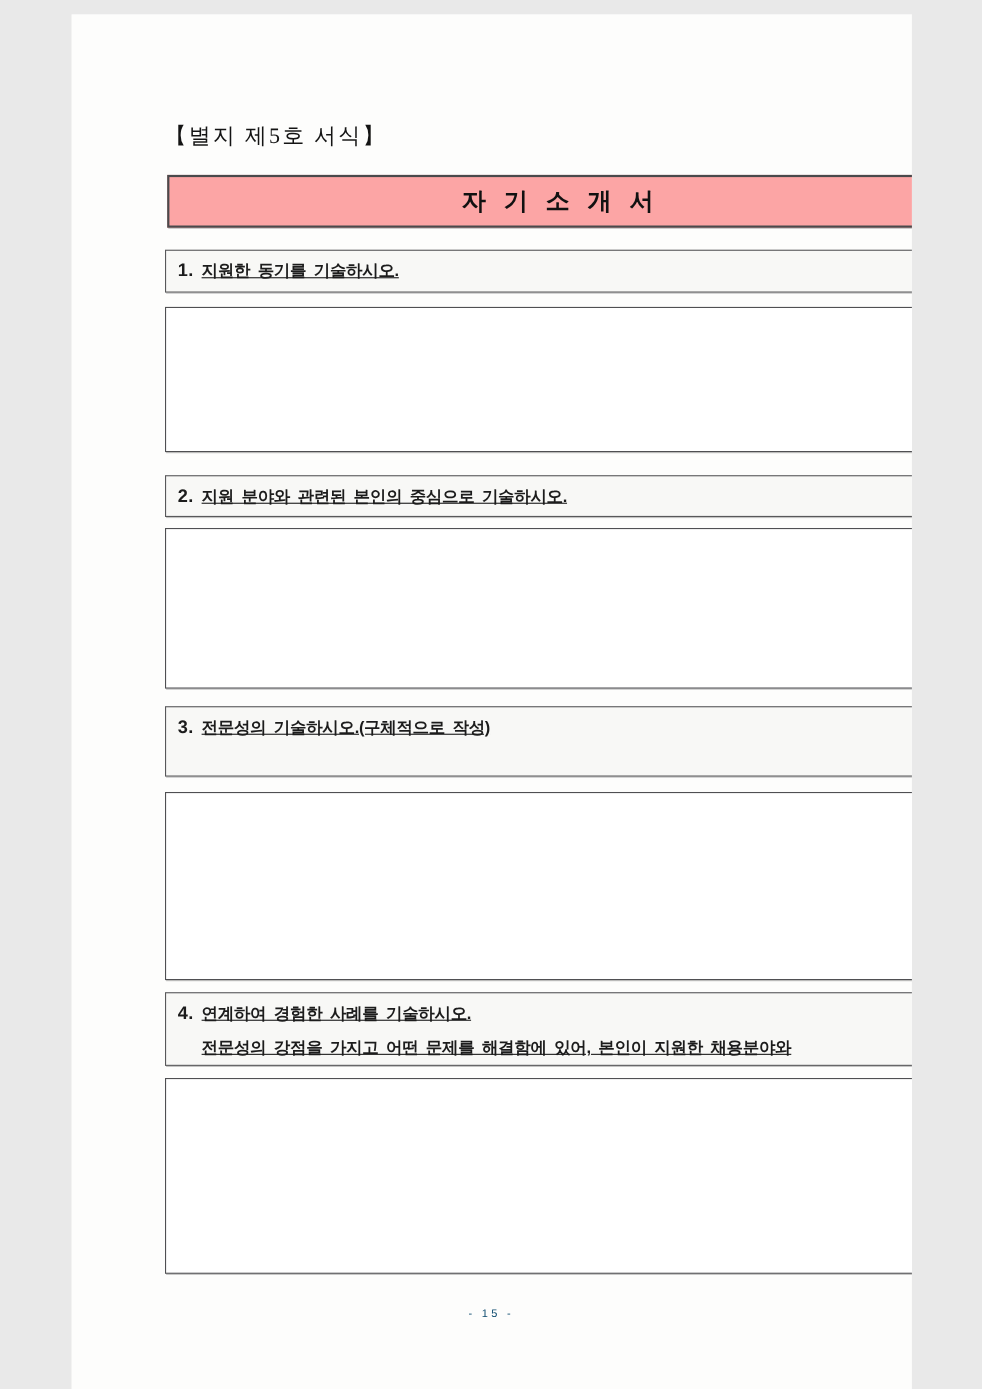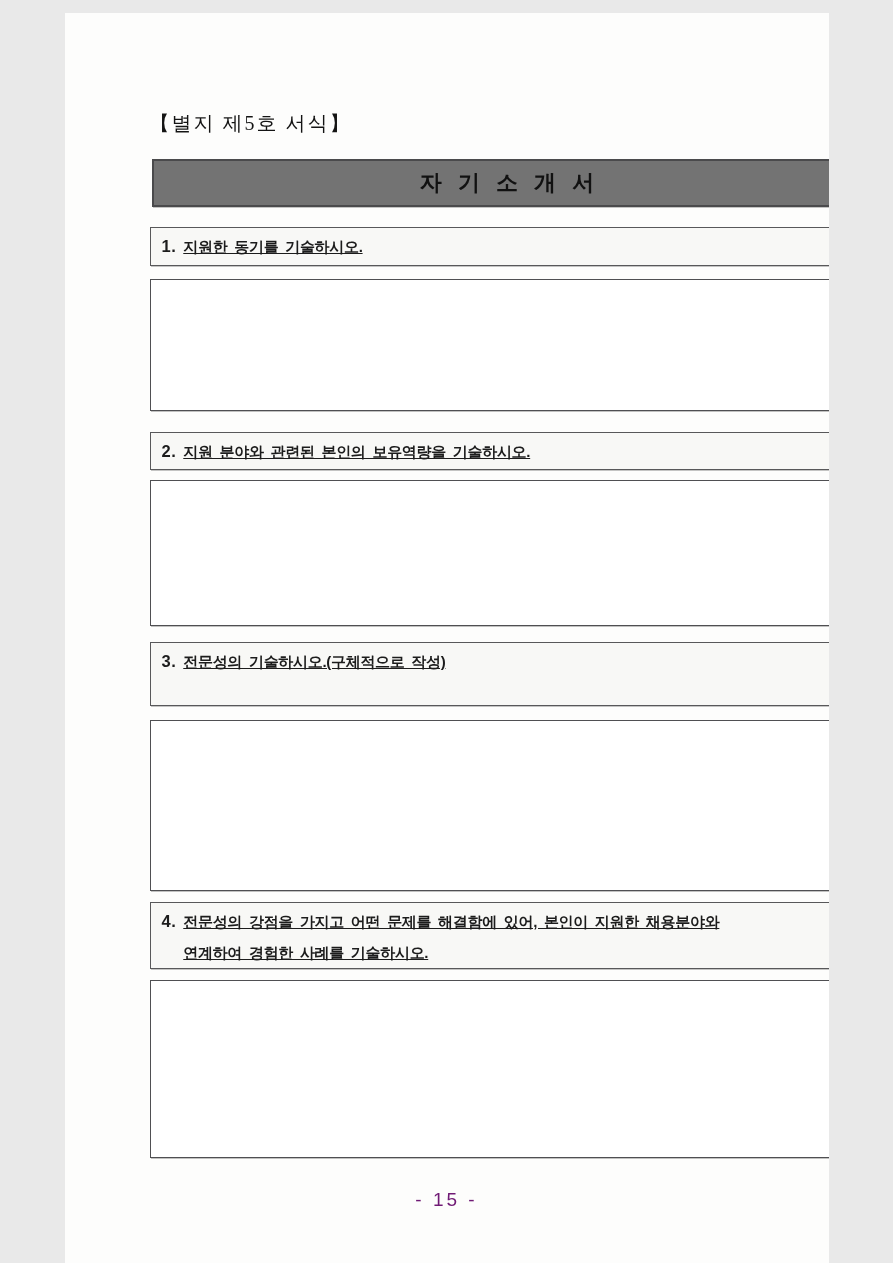--- a/index.html
+++ b/index.html
@@ -31,21 +31,21 @@
     white-space: nowrap;
   }
 
   
   .title-box {
     position: absolute;
     left: 87px;
     top: 146px;
     width: 712px;
     height: 44px;
-    background: #737373;
+    background: #fca5a5;
     border: 2px solid #4a4a4c;
     box-shadow: 1px 1px 0 rgba(90,90,90,0.35);
     display: flex;
     align-items: center;
     justify-content: center;
   }
   .title-text {
     font-size: 22px;
     font-weight: bold;
     letter-spacing: 5px;
@@ -115,23 +115,23 @@
   #q4-header { top: 889px; height: 67px; align-items: flex-start; }
   #q4-answer { top: 967px; height: 178px; }
 
   
   .page-number {
     position: absolute;
     left: 0;
     top: 1176px;
     width: 100%;
     text-align: center;
-    font-size: 19px;
+    font-size: 10px;
     letter-spacing: 3px;
-    color: #701a75;
+    color: #0c4a6e;
   }
 </style>
 </head>
 <body>
 
 <div class="page">
 
   <div class="form-label">【별지 제5호 서식】</div>
 
   <div class="title-box">
@@ -145,42 +145,42 @@
         <div class="q-line">지원한 동기를 기술하시오.</div>
       </div>
     </div>
   </div>
   <div class="answer-box" id="q1-answer"></div>
 
   <div class="q-header" id="q2-header">
     <div class="q-row">
       <span class="q-number">2.</span>
       <div class="q-lines">
-        <div class="q-line">지원 분야와 관련된 본인의 보유역량을 기술하시오.</div>
+        <div class="q-line">지원 분야와 관련된 본인의 중심으로 기술하시오.</div>
       </div>
     </div>
   </div>
   <div class="answer-box" id="q2-answer"></div>
 
   <div class="q-header" id="q3-header">
     <div class="q-row">
       <span class="q-number">3.</span>
       <div class="q-lines">
         <div class="q-line">전문성의 기술하시오.(구체적으로 작성)</div>
       </div>
     </div>
   </div>
   <div class="answer-box" id="q3-answer"></div>
 
   <div class="q-header" id="q4-header">
     <div class="q-row">
       <span class="q-number">4.</span>
       <div class="q-lines">
+        <div class="q-line">연계하여 경험한 사례를 기술하시오.</div>
         <div class="q-line">전문성의 강점을 가지고 어떤 문제를 해결함에 있어, 본인이 지원한 채용분야와</div>
-        <div class="q-line">연계하여 경험한 사례를 기술하시오.</div>
       </div>
     </div>
   </div>
   <div class="answer-box" id="q4-answer"></div>
 
   <div class="page-number">- 15 -</div>
 
 </div>
 
 </body></html>

